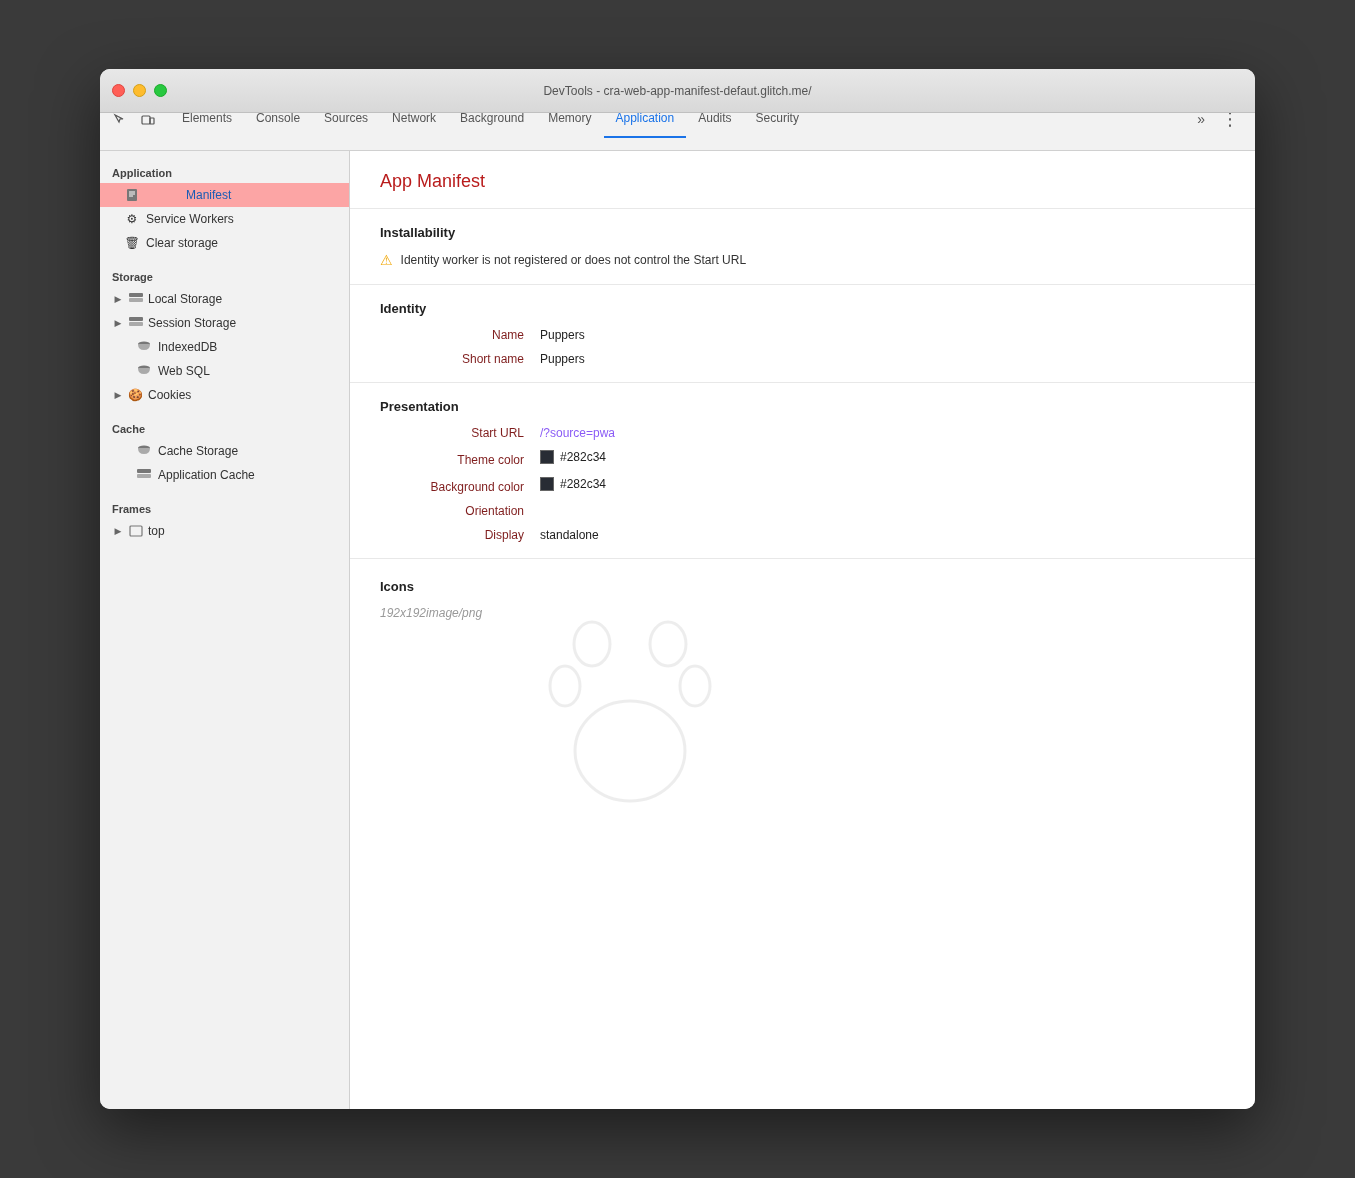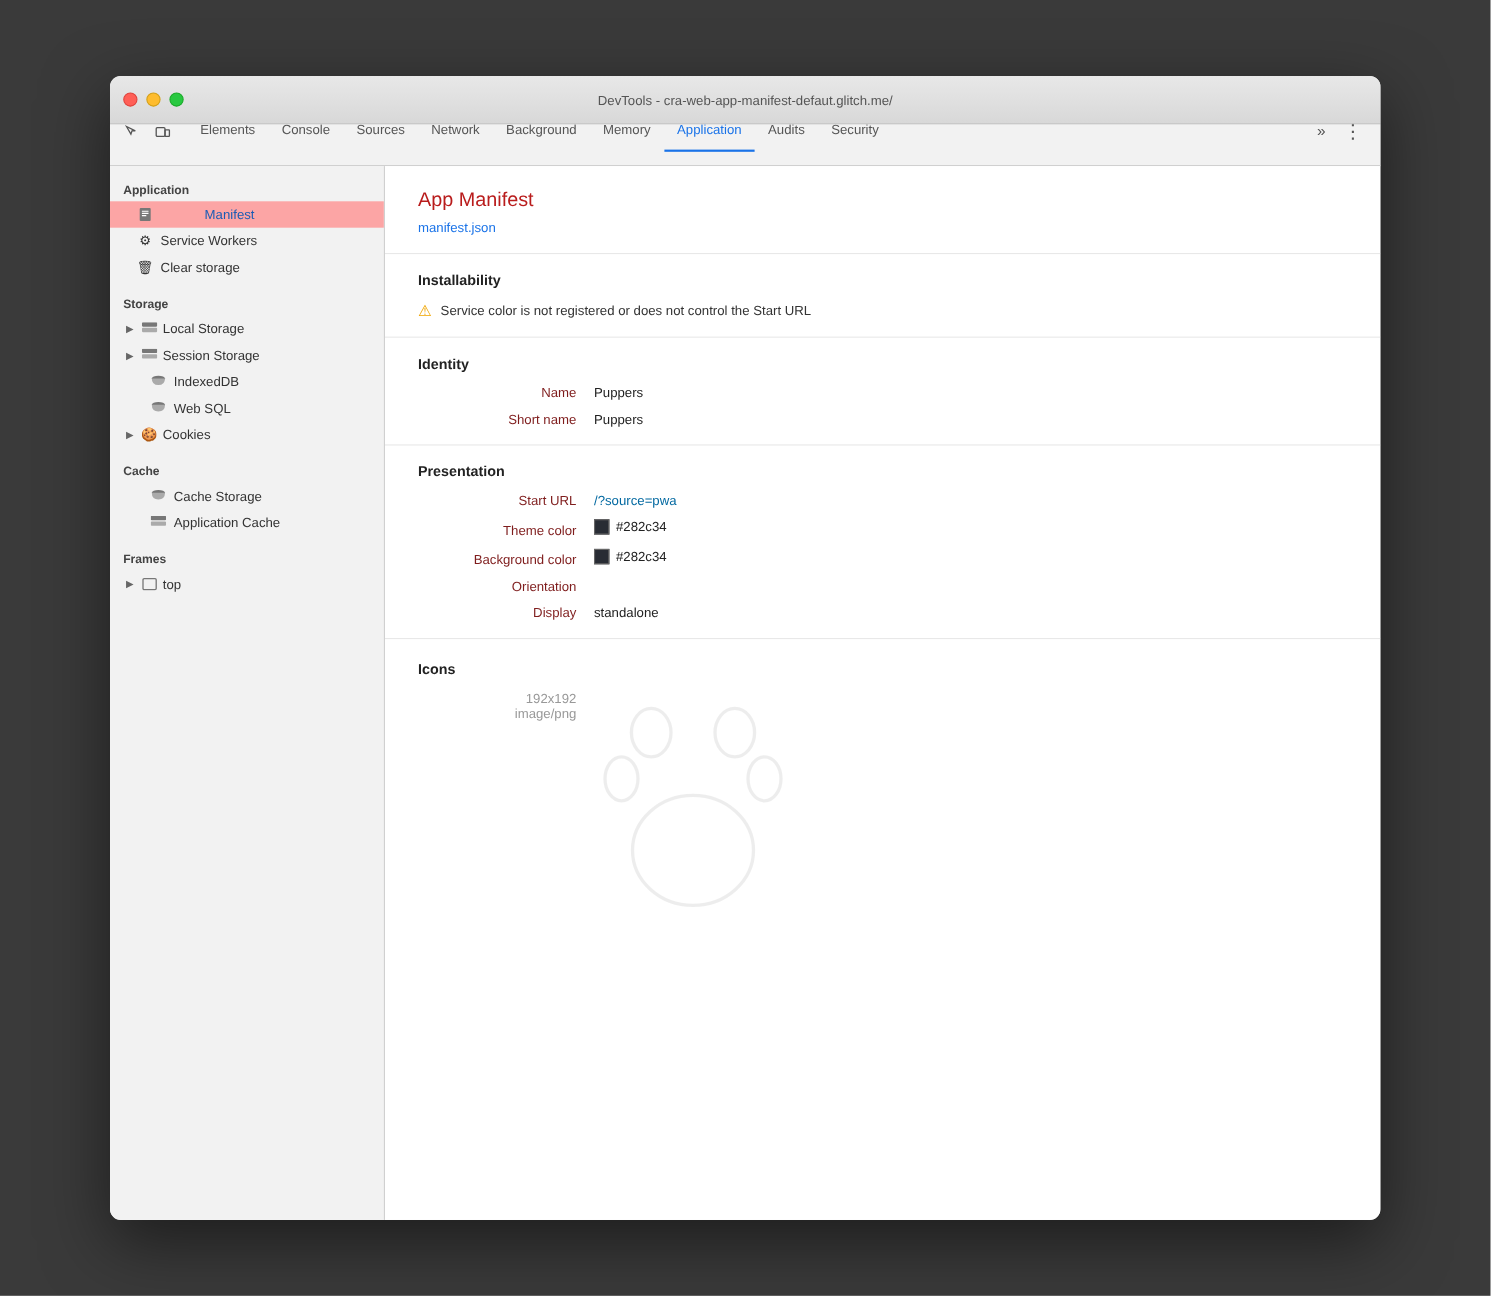--- a/index.html
+++ b/index.html
@@ -232,40 +232,40 @@
       flex-shrink: 0;
     }
     .property-value {
       font-size: 12px;
       color: #222;
       display: flex;
       align-items: center;
       gap: 6px;
     }
     .property-value a {
-      color: #0369a1;
+      color: #8b5cf6;
       text-decoration: none;
     }
     .color-swatch {
       width: 14px;
       height: 14px;
       display: inline-block;
       border: 1px solid #666;
       flex-shrink: 0;
     }
     
     .icons-section {
       padding-top: 4px;
     }
     .icon-meta {
       display: flex;
-      flex-direction: column;
       align-items: flex-end;
       width: 160px;
       padding-right: 16px;
+      font-style: italic;
     }
     .icon-row {
       display: flex;
       align-items: flex-start;
     }
     .icon-meta-label {
       font-size: 12px;
       color: #999;
       text-align: right;
     }
@@ -432,29 +432,28 @@
           <svg width="14" height="12" viewBox="0 0 14 12" fill="none">
             <rect x="1" y="1" width="12" height="10" rx="1" stroke="#777" stroke-width="1.2" fill="none"></rect>
           </svg>
         </span>
         <span>top</span>
       </div>
     </div>
 
     <div class="content">
       <h1 class="content-title">App Manifest</h1>
-      <a class="content-link">manifest.json</a>
 
       <hr class="section-divider">
 
       <div>
         <div class="section-heading">Installability</div>
         <div class="warning-row">
           <span class="warning-icon">⚠</span>
-          <span>Service color is not registered or does not control the Start URL</span>
+          <span>Identity worker is not registered or does not control the Start URL</span>
         </div>
       </div>
 
       <hr class="section-divider">
 
       <div>
         <div class="section-heading">Identity</div>
         <div class="property-row">
           <span class="property-label">Name</span>
           <span class="property-value">Puppers</span>

